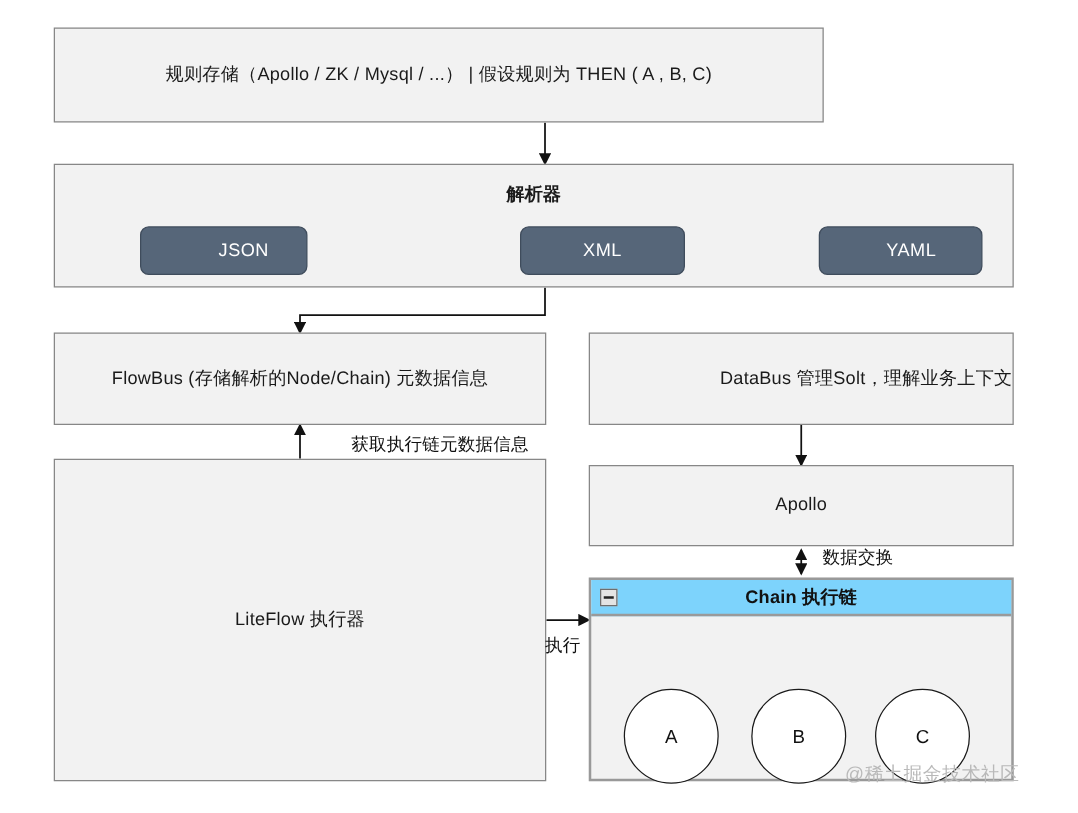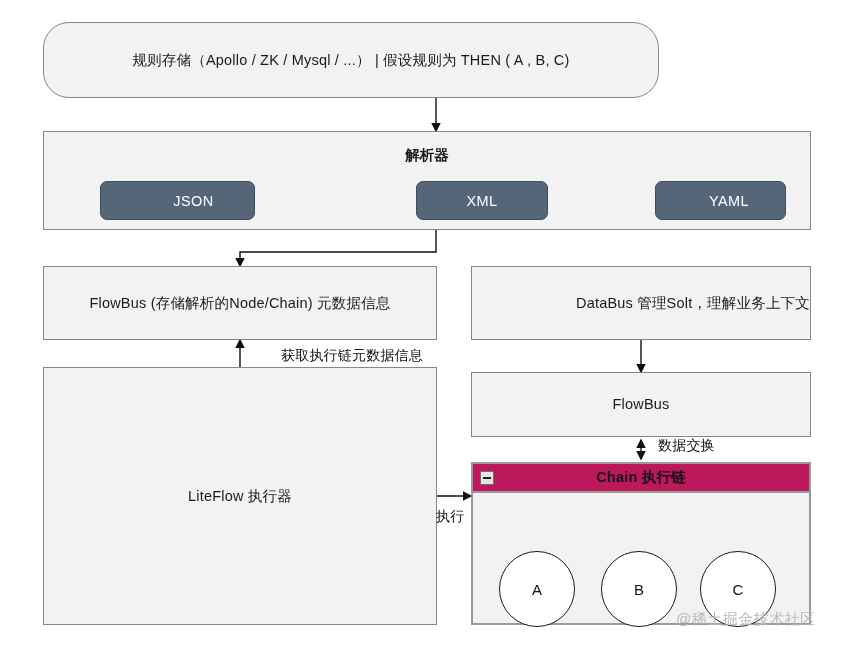--- a/index.html
+++ b/index.html
@@ -31,21 +31,21 @@
   .box-label {
     font-size: 14.5px;
     letter-spacing: 0.2px;
     line-height: 1.4;
     text-align: center;
     white-space: nowrap;
   }
 
   
   #rule-storage-box {
-    left: 43px; top: 22px; width: 616px; height: 76px; border-radius: 26px;
+    left: 43px; top: 22px; width: 616px; height: 76px;
   }
 
   
   #parser-box {
     left: 43px; top: 131px; width: 768px; height: 99px;
     display: block;
   }
   #parser-title {
     position: absolute;
     left: 0; right: 0; top: 14px;
@@ -62,21 +62,21 @@
     background: #566679;
     border: 1px solid #3f4c5c;
     border-radius: 7px;
     color: #ffffff;
     font-size: 14.5px;
     display: flex;
     align-items: center;
     justify-content: center;
     letter-spacing: 0.4px;
   }
-  #pill-json { left: 56px;  width: 155px; padding-left: 32px; }
+  #pill-json { left: 68px;  width: 134px; padding-left: 32px; }
   #pill-xml  { left: 344px; width: 132px; margin-left: 28px; }
   #pill-yaml { left: 611px; width: 131px; padding-left: 17px; }
 
   
   #flowbus-box {
     left: 43px; top: 266px; width: 394px; height: 74px;
   }
 
   
   #liteflow-box {
@@ -98,21 +98,21 @@
     position: absolute;
     left: 471px; top: 462px; width: 340px; height: 163px;
     box-sizing: border-box;
     background: #f2f2f2;
     border: 2px solid #999999;
   }
   #chain-header {
     position: relative;
     height: 29px;
     box-sizing: border-box;
-    background: #be185d;
+    background: #7dd3fc;
     border-bottom: 2px solid #9a9a9a;
     display: flex;
     align-items: center;
     justify-content: center;
   }
   #chain-title {
     font-size: 14.5px;
     font-weight: 700;
     color: #111111;
     letter-spacing: 0.2px;
@@ -250,21 +250,21 @@
 
   <div class="box" id="flowbus-box">
     <span class="box-label">FlowBus (存储解析的Node/Chain) 元数据信息</span>
   </div>
 
   <div class="box" id="databus-box">
     <span class="box-label">DataBus 管理Solt，理解业务上下文</span>
   </div>
 
   <div class="box" id="context-box">
-    <span class="box-label">FlowBus</span>
+    <span class="box-label">Apollo</span>
   </div>
 
   <div id="chain-panel">
     <div id="chain-header">
       <div id="chain-minimize"></div>
       <span id="chain-title">Chain 执行链</span>
     </div>
     <div id="chain-body">
       <div class="node-circle" id="node-a">
         <span>A</span>

